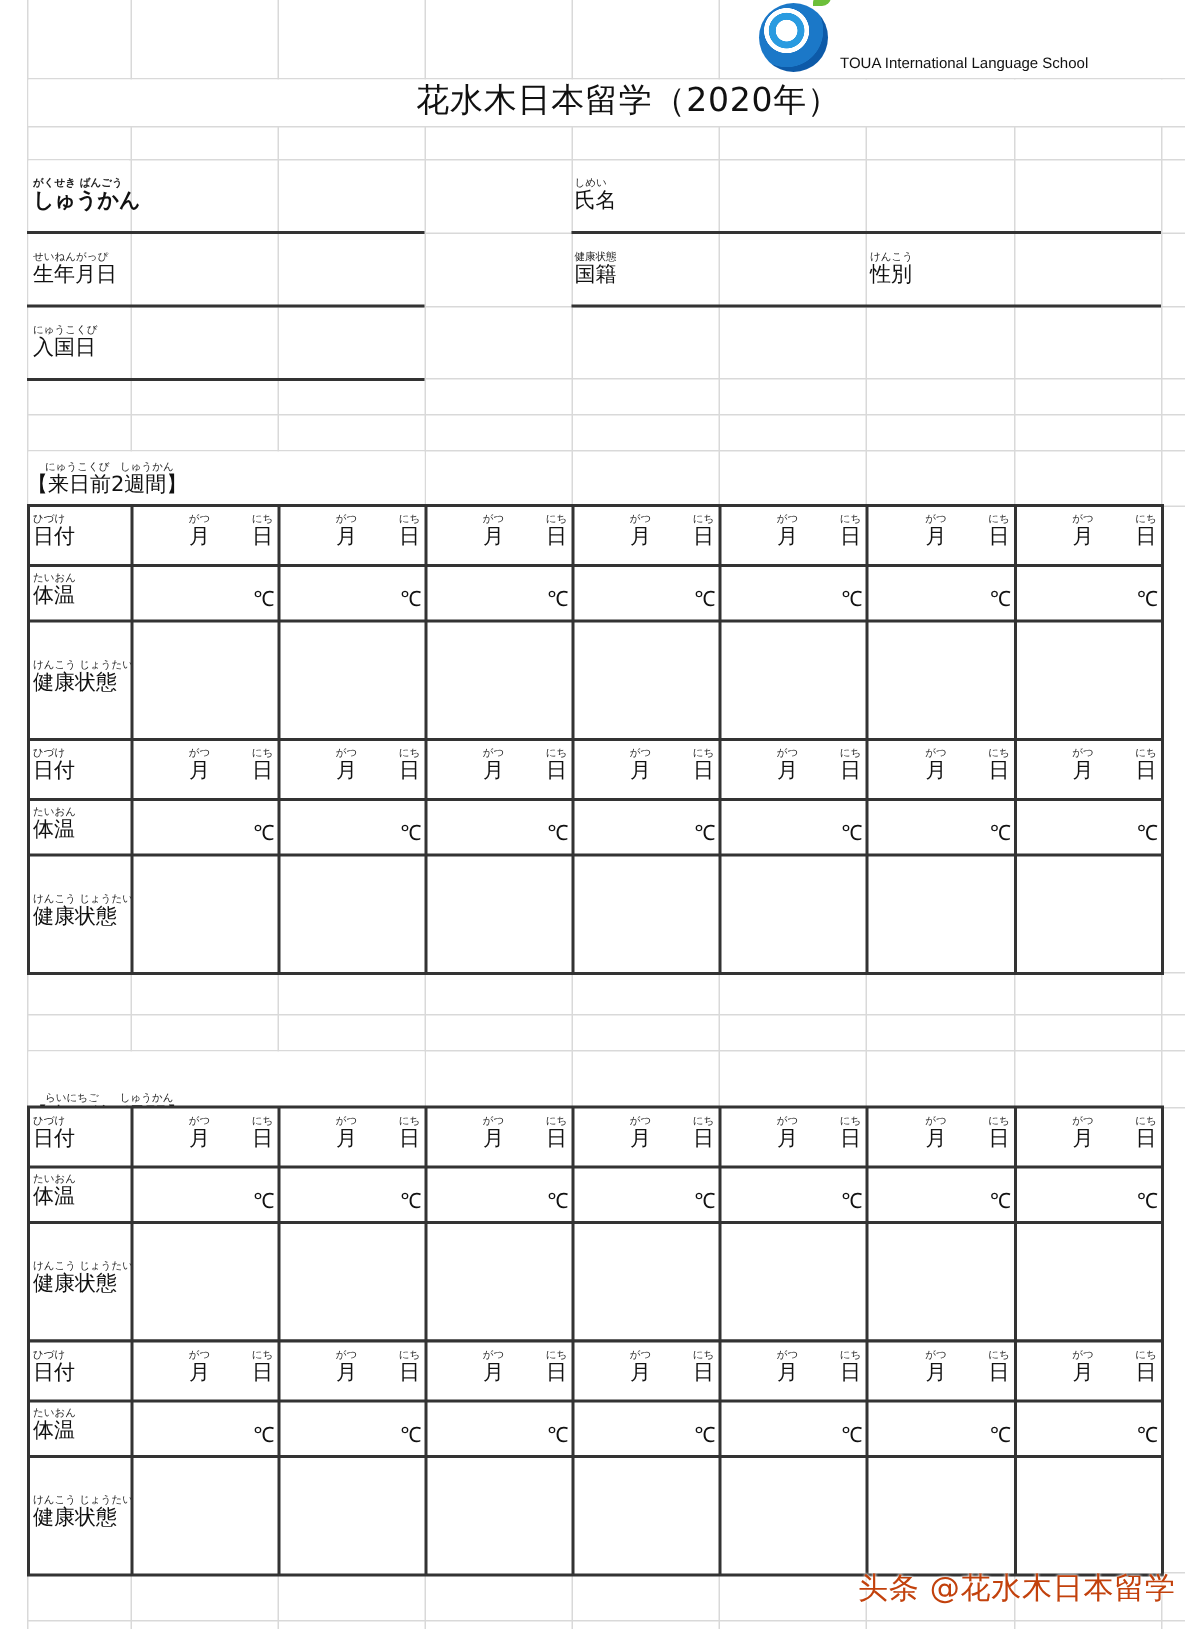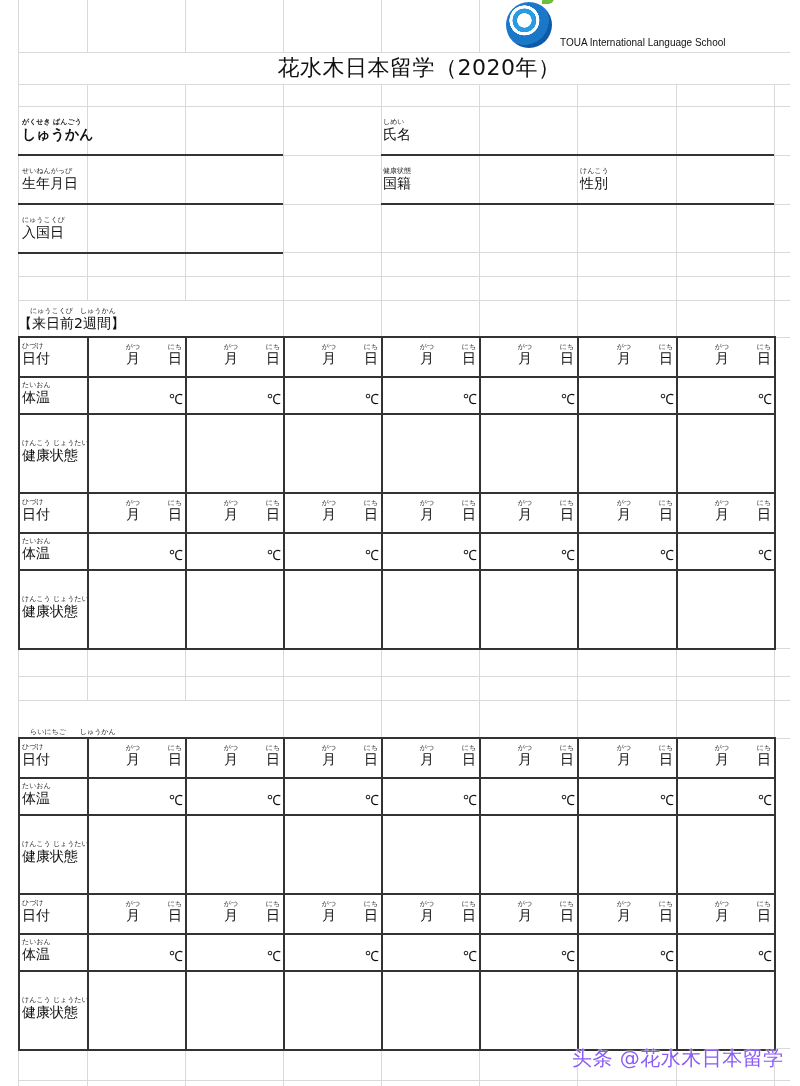--- a/index.html
+++ b/index.html
@@ -19,21 +19,21 @@
   .logo { position:absolute; left:506px; top:0px; width:270px; height:52px; }
   .logo-mark { position:absolute; left:0; top:2px; width:46px; height:46px; border-radius:50%;
                background: radial-gradient(circle at 40% 40%, #ffffff 0 18%, #2a9be0 19% 30%, #ffffff 31% 38%, #1b78c8 39% 62%, #0d5aa8 63% 100%); }
   .logo-leaf { position:absolute; left:36px; top:-4px; width:12px; height:8px; border-radius:6px 0 6px 0; background:#6cbf3a; }
   .logo-jp { position:absolute; left:52px; top:6px; font-size:23px; line-height:26px; font-family:"DejaVu Serif","Liberation Serif",serif; color:#0c1c3a; letter-spacing:0.5px; }
   .logo-en { position:absolute; left:54px; top:37px; font-size:10px; line-height:12px; font-family:"Liberation Sans",sans-serif; color:#111; }
   .date-m, .date-d { position:absolute; text-align:center;font-family:Liberation Mono, monospace; }
   .date-m .ruby, .date-d .ruby { display:block; text-align:center; }
   .date-m .lbl, .date-d .lbl { display:block; text-align:center; }
   .deg { position:absolute; font-size:14px; line-height:16px; font-family:"Liberation Sans",sans-serif; }
-  .watermark { position:absolute; left:572px; top:1046px; font-size:20px; line-height:24px; color:#8b5cf6;
+  .watermark { position:absolute; left:572px; top:1046px; font-size:20px; line-height:24px; color:#c2410c;
                text-shadow: 0 0 2px #fff, 0 0 2px #fff; letter-spacing:0.5px; }
 </style>
 </head>
 <body>
 
 <div id="grid">
     <div class="gv" style="left: 18px; top: 0px; height: 1086px;"></div>
     <div class="gv" style="left: 87px; top: 0px; height: 1086px;"></div>
     <div class="gv" style="left: 185px; top: 0px; height: 1086px;"></div>
     <div class="gv" style="left: 283px; top: 0px; height: 1086px;"></div>

